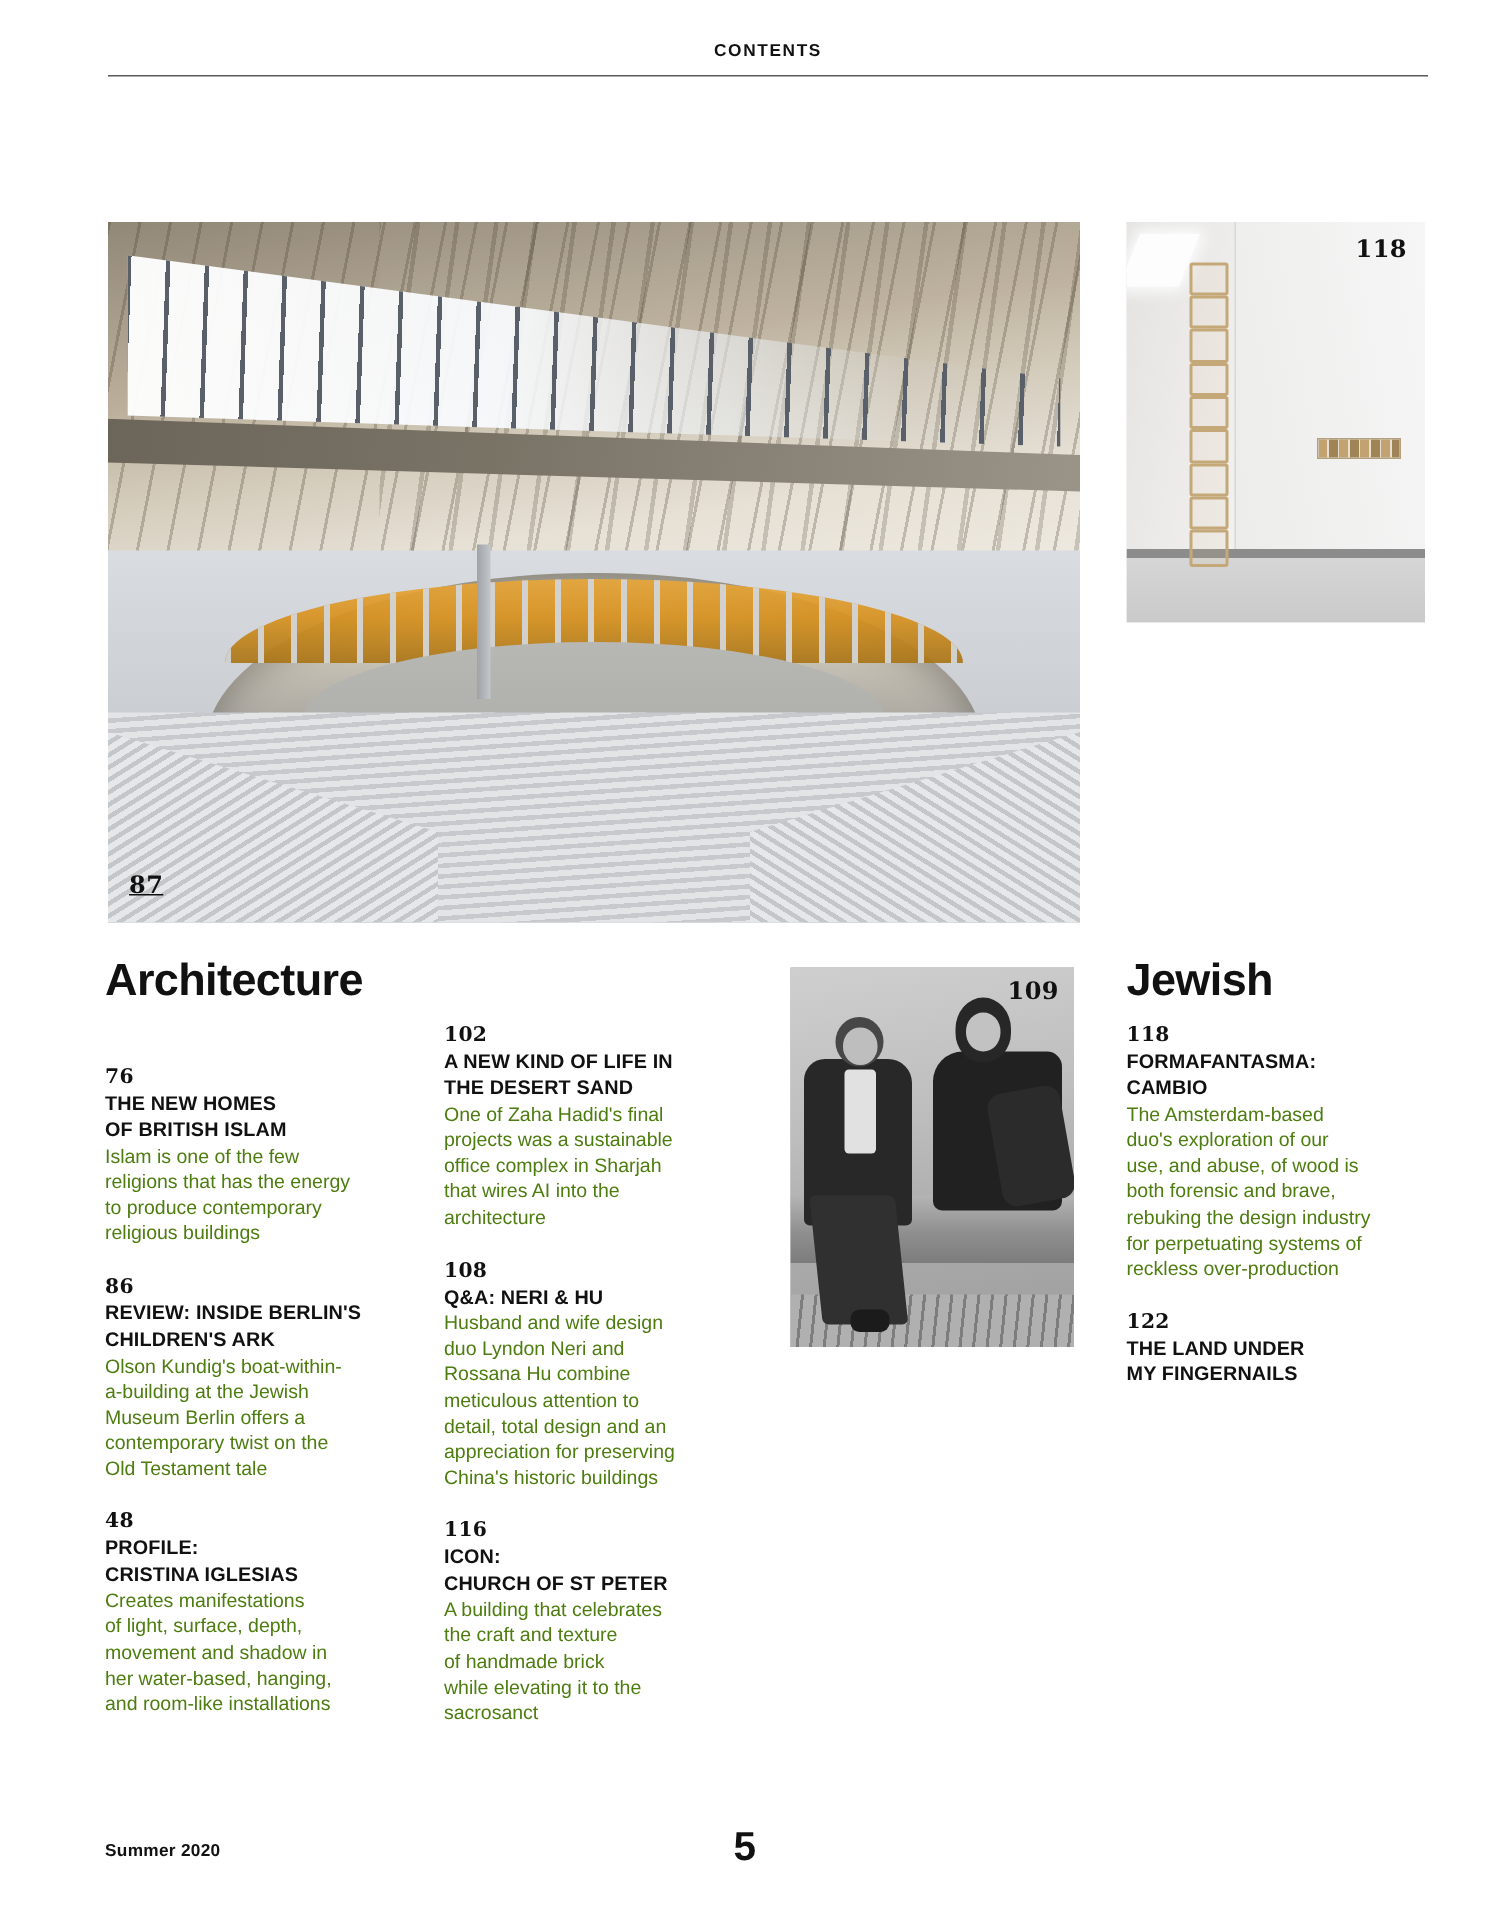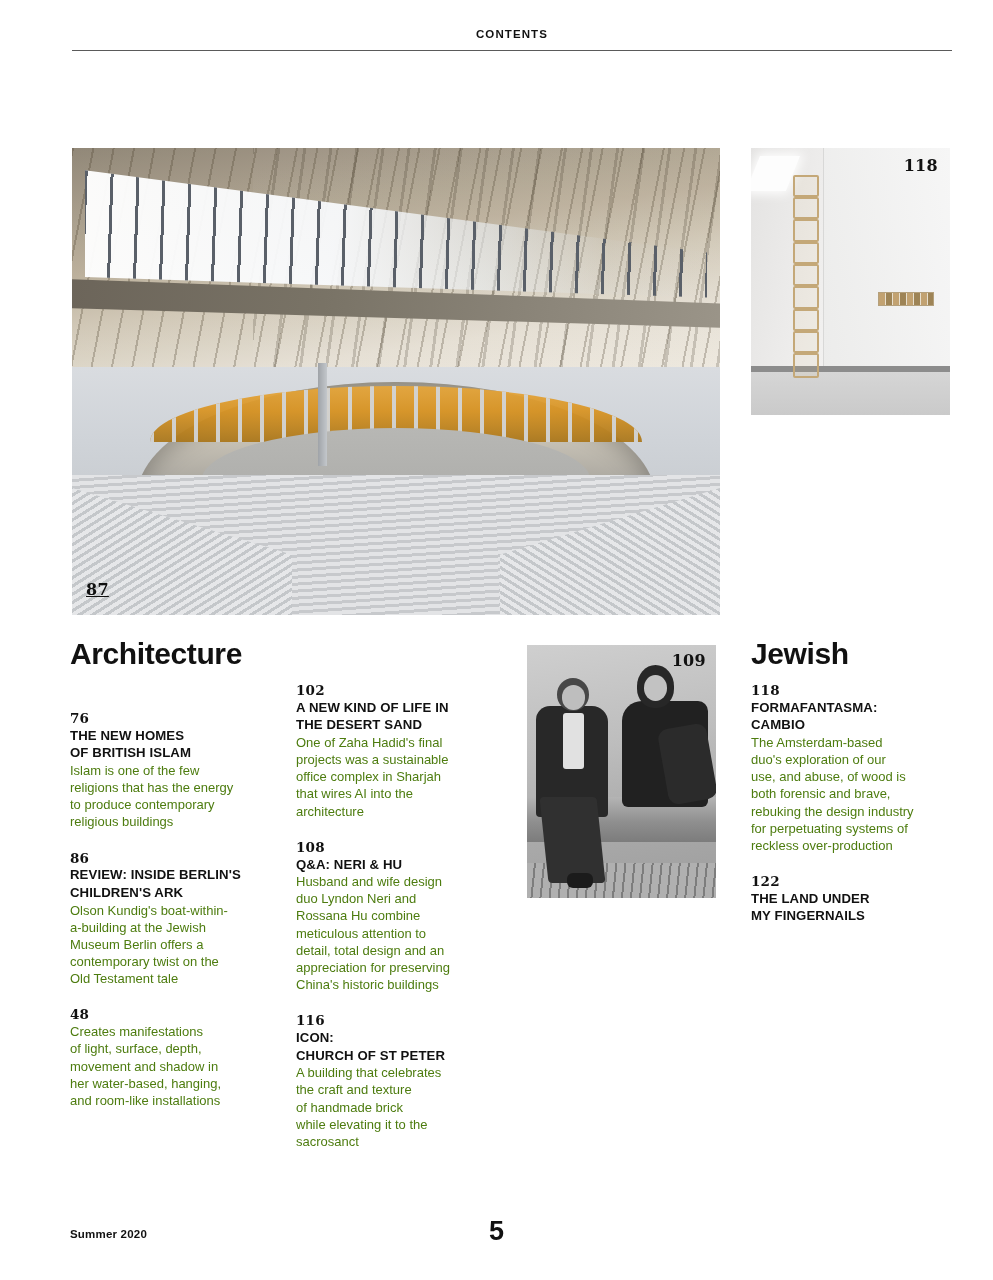--- a/index.html
+++ b/index.html
@@ -395,20 +395,22 @@
       <div class="entry-title">REVIEW: INSIDE BERLIN'S
 CHILDREN'S ARK</div>
       <div class="entry-desc">Olson Kundig's boat-within-
 a-building at the Jewish
 Museum Berlin offers a
 contemporary twist on the
 Old Testament tale</div>
     </div>
     <div class="entry">
       <div class="entry-num">48</div>
+      <div class="entry-title">PROFILE:
+CRISTINA IGLESIAS</div>
       <div class="entry-desc">Creates manifestations
 of light, surface, depth,
 movement and shadow in
 her water-based, hanging,
 and room-like installations</div>
     </div>
   </div>
 
   <div class="col" id="col-2">
     <div class="entry">

